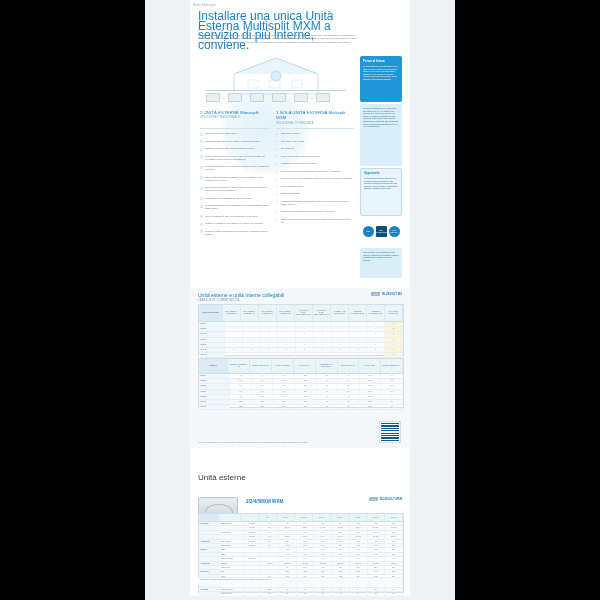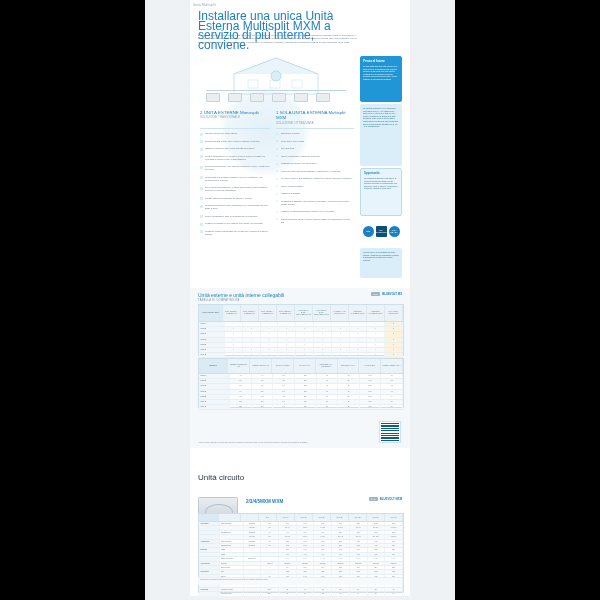--- a/index.html
+++ b/index.html
@@ -417,21 +417,21 @@
             <div class="td">66</div>
           </div>
         </div>
     </div>
 
     <div class="legend">I valori di potenza frigorifera e termica sono riferiti alle condizioni nominali EN 14511. Le celle evidenziate indicano gli abbinamenti consigliati dal costruttore.</div>
     <div class="qr"></div>
   </div>
 
   <div class="sec3">
-    <h2>Unità circuito</h2>
+    <h2>Unità esterne</h2>
     <div class="prodimg"></div>
     <div class="model">2/3/4/5MXM WXM</div>
     <div class="pill3">
       <span class="tag" style="background:#9fb6c2;color:#fff;font-size:2.2px;padding:.6px 2px;border-radius:1px;">MXM</span>
       <span class="code" style="color:#1b7fc4;font-size:2.8px;font-weight:700;">BLUEVOLT MXM</span>
     </div>
 
     <div class="t3">
       <div class="thead">
         <div class="th first"></div>

